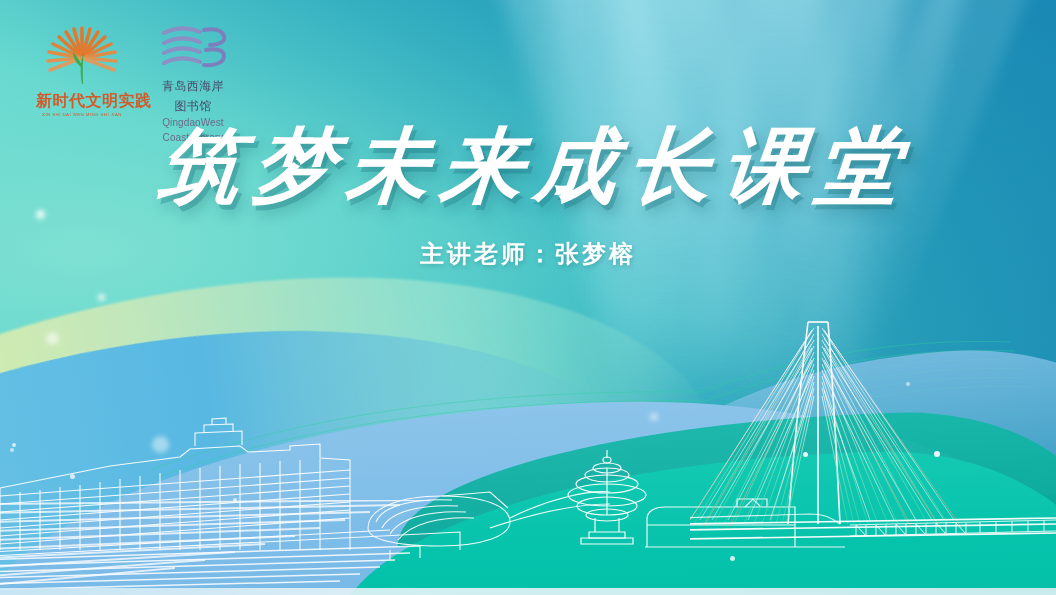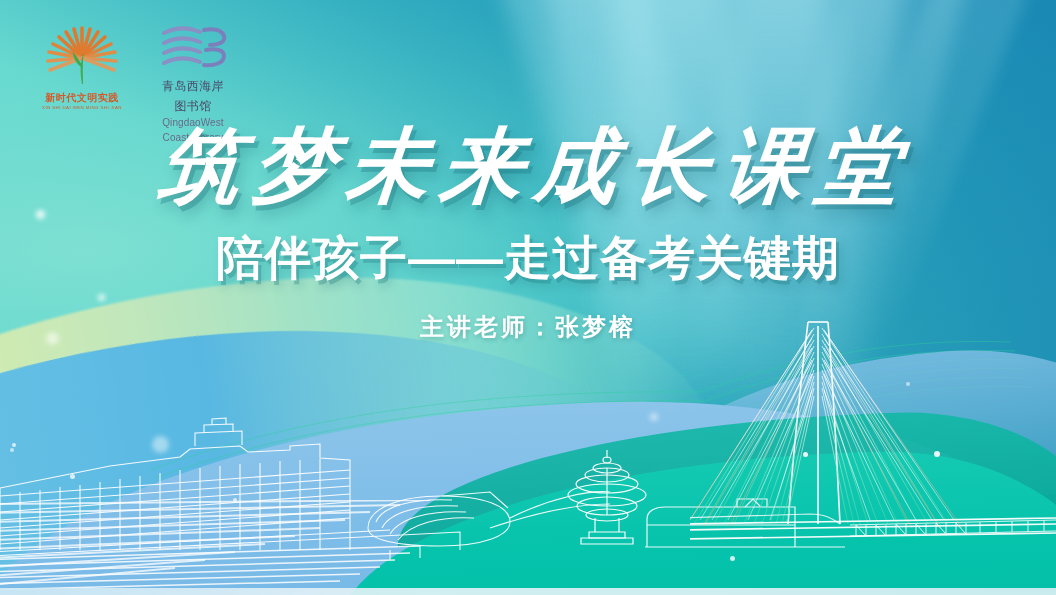--- a/index.html
+++ b/index.html
@@ -92,21 +92,21 @@
   }
 
   
   .art{position:absolute;}
 
   
   .logos{position:absolute;left:36px;top:24px;display:flex;align-items:flex-start;gap:26px;z-index:30;}
   .logoA{width:92px;text-align:center;}
   .logoA .mark{width:92px;height:62px;}
   .logoA .cn{
-    font-size:10px;font-weight:bold;color:#d35b2a;letter-spacing:.5px;
+    font-size:16px;font-weight:bold;color:#d35b2a;letter-spacing:.5px;
     margin-top:2px;line-height:1.1;white-space:nowrap;
   }
   .logoA .py{
     font-size:4.6px;color:#d35b2a;letter-spacing:.45px;margin-top:2px;
     white-space:nowrap;transform:scale(.95);
   }
   .logoB{width:78px;text-align:center;}
   .logoB .mark{width:70px;height:46px;margin:0 auto;}
   .logoB .cn{
     font-size:12px;font-weight:normal;color:#4a4a68;line-height:1.15;margin-top:6px;
@@ -463,19 +463,18 @@
       <div class="cn">青岛西海岸</div>
       <div class="cn">图书馆</div>
       <div class="en">QingdaoWest</div>
       <div class="en">Coast Library</div>
     </div>
 
   </div>
 
   <div class="textBlock">
     <div class="mainTitle">筑梦未来成长课堂</div>
-    <div class="subTitle">陪伴孩子——走过备考关键期</div>
     <div class="speaker">主讲老师：张梦榕</div>
   </div>
 
   <div class="bottomStripe"></div>
 
 </div>
 
 </body></html>

